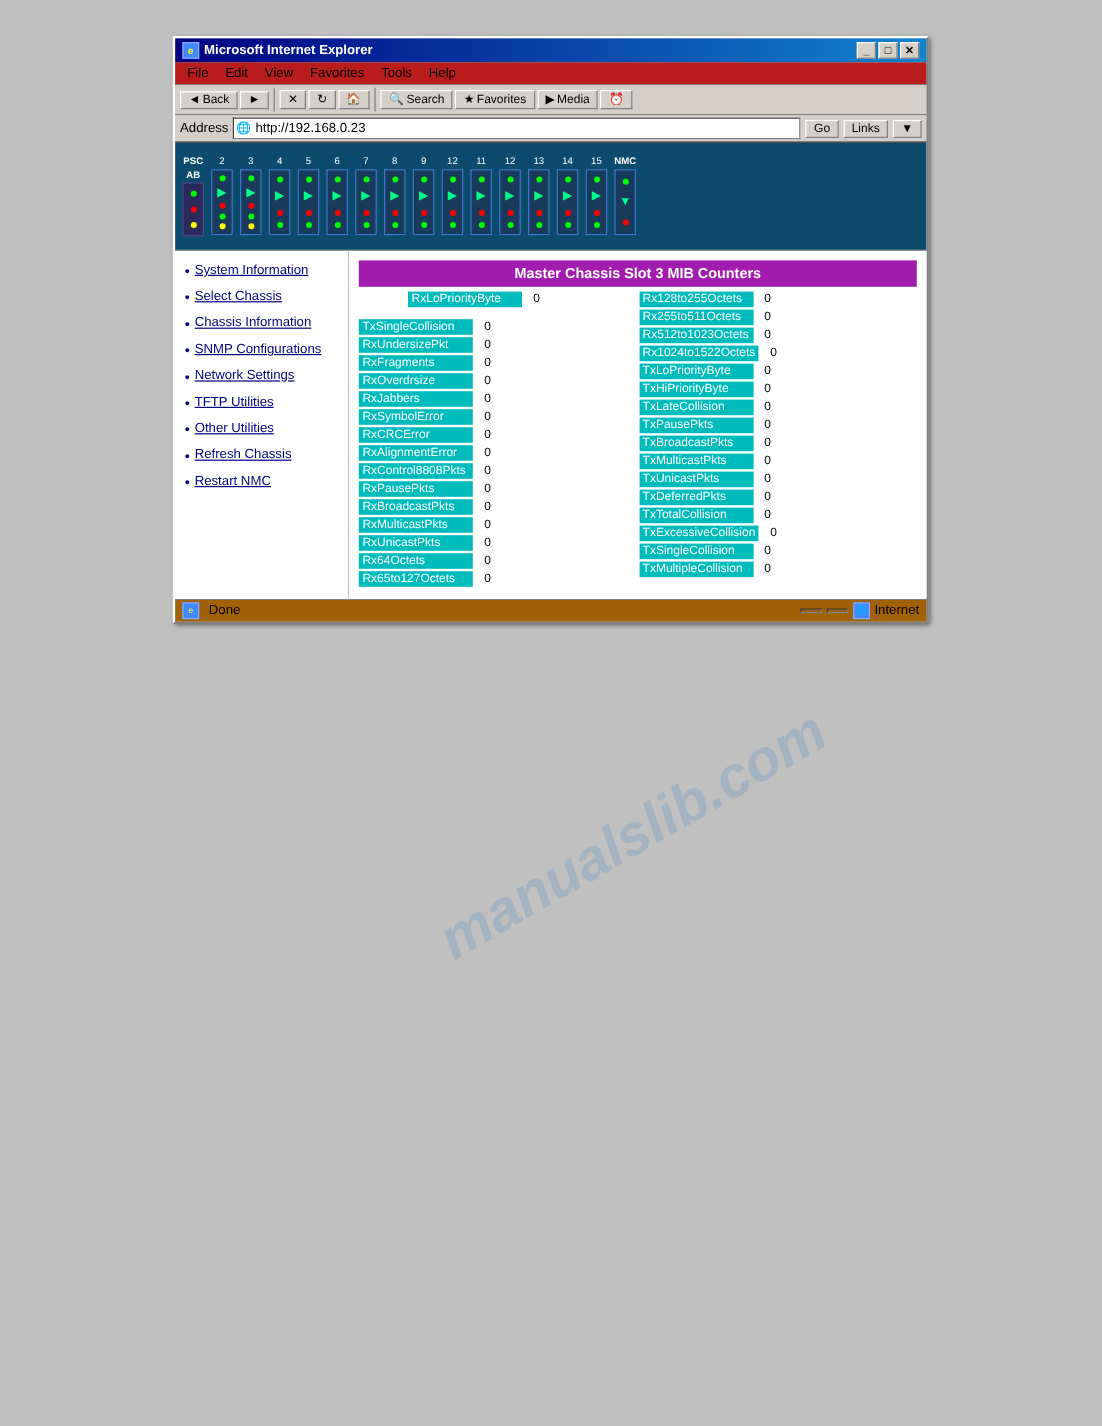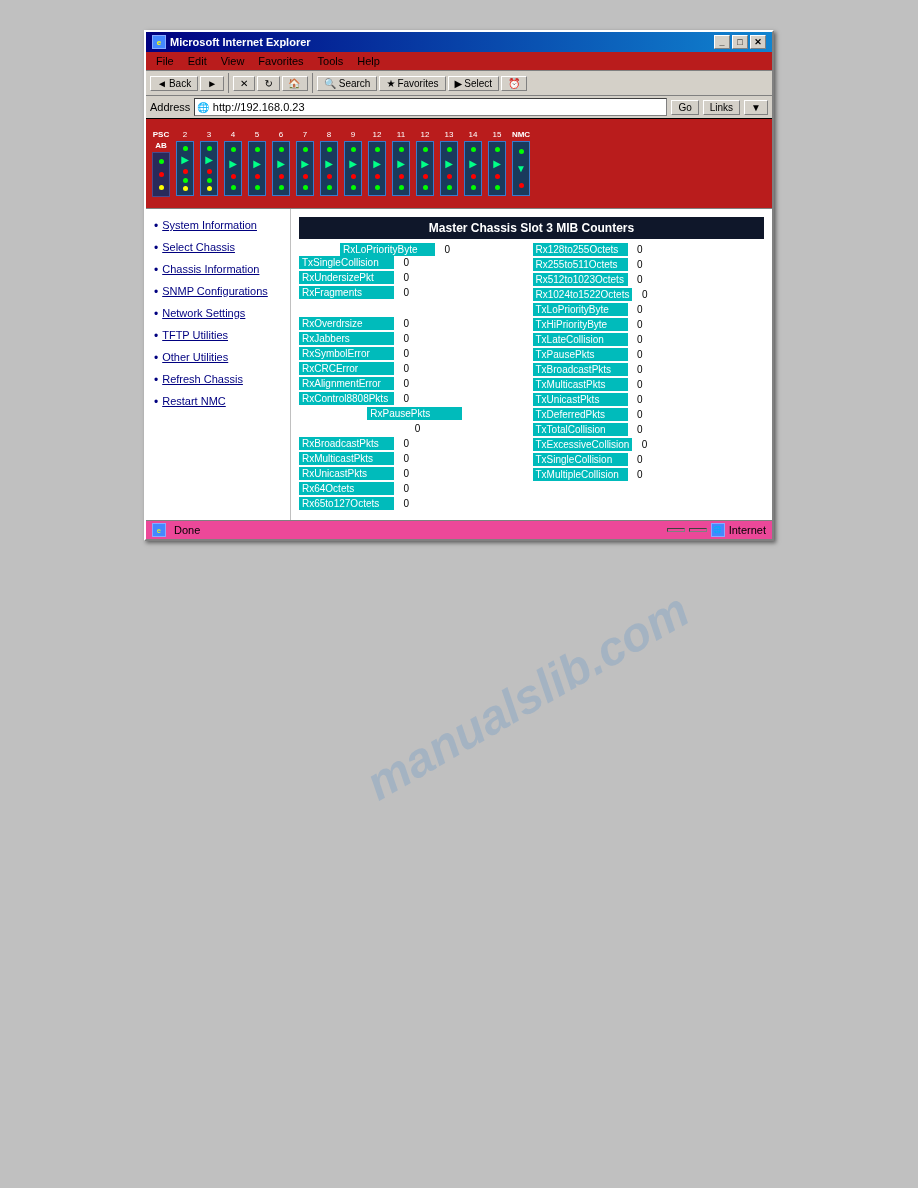--- a/index.html
+++ b/index.html
@@ -150,21 +150,21 @@
       cursor: pointer;
     }
     
     .content-area {
       background: white;
       display: flex;
       flex-direction: column;
     }
     
     .chassis-panel {
-      background: #b91c1c;
+      background: #0c4a6e;
       padding: 4px;
       display: flex;
       align-items: center;
       min-height: 90px;
       border-bottom: 1px solid #808080;
     }
     .chassis-slots {
       display: flex;
       gap: 2px;
       width: 100%;
@@ -250,21 +250,21 @@
     }
     
     .main-content {
       flex: 1;
       padding: 8px;
       background: white;
       overflow: hidden;
     }
     
     .mib-title {
-      background: #0f172a;
+      background: #a21caf;
       color: white;
       text-align: center;
       font-size: 12px;
       font-weight: bold;
       padding: 4px;
       margin-bottom: 4px;
     }
     .mib-grid {
       display: grid;
       grid-template-columns: 1fr 1fr;
@@ -299,21 +299,21 @@
       padding: 2px 12px;
       background: #d4d0c8;
       border: 1px solid #808080;
       border-top: 1px solid #fff;
       border-left: 1px solid #fff;
       font-size: 11px;
       cursor: pointer;
     }
     
     .status-bar {
-      background: #ec4899;
+      background: #a16207;
       border-top: 1px solid #808080;
       display: flex;
       align-items: center;
       padding: 2px 6px;
       font-size: 11px;
       gap: 8px;
     }
     .status-icon {
       width: 14px;
       height: 14px;
@@ -387,21 +387,21 @@
     <div class="toolbar">
       <button class="toolbar-btn">◄ <span>Back</span></button>
       <button class="toolbar-btn">►</button>
       <div class="toolbar-separator"></div>
       <button class="toolbar-btn">✕</button>
       <button class="toolbar-btn">↻</button>
       <button class="toolbar-btn">🏠</button>
       <div class="toolbar-separator"></div>
       <button class="toolbar-btn">🔍 <span>Search</span></button>
       <button class="toolbar-btn">★ <span>Favorites</span></button>
-      <button class="toolbar-btn">▶ <span>Select</span></button>
+      <button class="toolbar-btn">▶ <span>Media</span></button>
       <button class="toolbar-btn">⏰</button>
     </div>
 
     <div class="address-bar">
       <span class="address-label">Address</span>
       <div class="address-input">
         <span style="color:#4488ff;margin-right:3px;font-size:10px;">🌐</span>
         <span>http://192.168.0.23</span>
       </div>
       <button class="address-go-btn">Go</button>
@@ -618,33 +618,33 @@
           </div>
         </div>
 
         <div class="main-content">
           <div class="mib-title">Master Chassis Slot 3 MIB Counters</div>
 
           <div class="mib-grid">
 
             <div>
               <div id="left-counters">
-                  <div class="mib-cell" style="margin-bottom: 0; padding-left: 41px;">
+                  <div class="mib-cell" style="margin-bottom: 10px; padding-left: 41px;">
                     <span class="counter-tag">RxLoPriorityByte</span>
                     <span class="counter-val">0</span>
                   </div>
                   <div class="mib-cell" style="margin-bottom: 2px;">
                     <span class="counter-tag">TxSingleCollision</span>
                     <span class="counter-val">0</span>
                   </div>
                   <div class="mib-cell" style="margin-bottom: 2px;">
                     <span class="counter-tag">RxUndersizePkt</span>
                     <span class="counter-val">0</span>
                   </div>
-                  <div class="mib-cell" style="margin-bottom: 18px;">
+                  <div class="mib-cell" style="margin-bottom: 2px;">
                     <span class="counter-tag">RxFragments</span>
                     <span class="counter-val">0</span>
                   </div>
                   <div class="mib-cell" style="margin-bottom: 2px;">
                     <span class="counter-tag">RxOverdrsize</span>
                     <span class="counter-val">0</span>
                   </div>
                   <div class="mib-cell" style="margin-bottom: 2px;">
                     <span class="counter-tag">RxJabbers</span>
                     <span class="counter-val">0</span>
@@ -658,21 +658,21 @@
                     <span class="counter-val">0</span>
                   </div>
                   <div class="mib-cell" style="margin-bottom: 2px;">
                     <span class="counter-tag">RxAlignmentError</span>
                     <span class="counter-val">0</span>
                   </div>
                   <div class="mib-cell" style="margin-bottom: 2px;">
                     <span class="counter-tag">RxControl8808Pkts</span>
                     <span class="counter-val">0</span>
                   </div>
-                  <div class="mib-cell" style="margin-bottom: 2px; flex-direction: column;">
+                  <div class="mib-cell" style="margin-bottom: 2px;">
                     <span class="counter-tag">RxPausePkts</span>
                     <span class="counter-val">0</span>
                   </div>
                   <div class="mib-cell" style="margin-bottom: 2px;">
                     <span class="counter-tag">RxBroadcastPkts</span>
                     <span class="counter-val">0</span>
                   </div>
                   <div class="mib-cell" style="margin-bottom: 2px;">
                     <span class="counter-tag">RxMulticastPkts</span>
                     <span class="counter-val">0</span>

